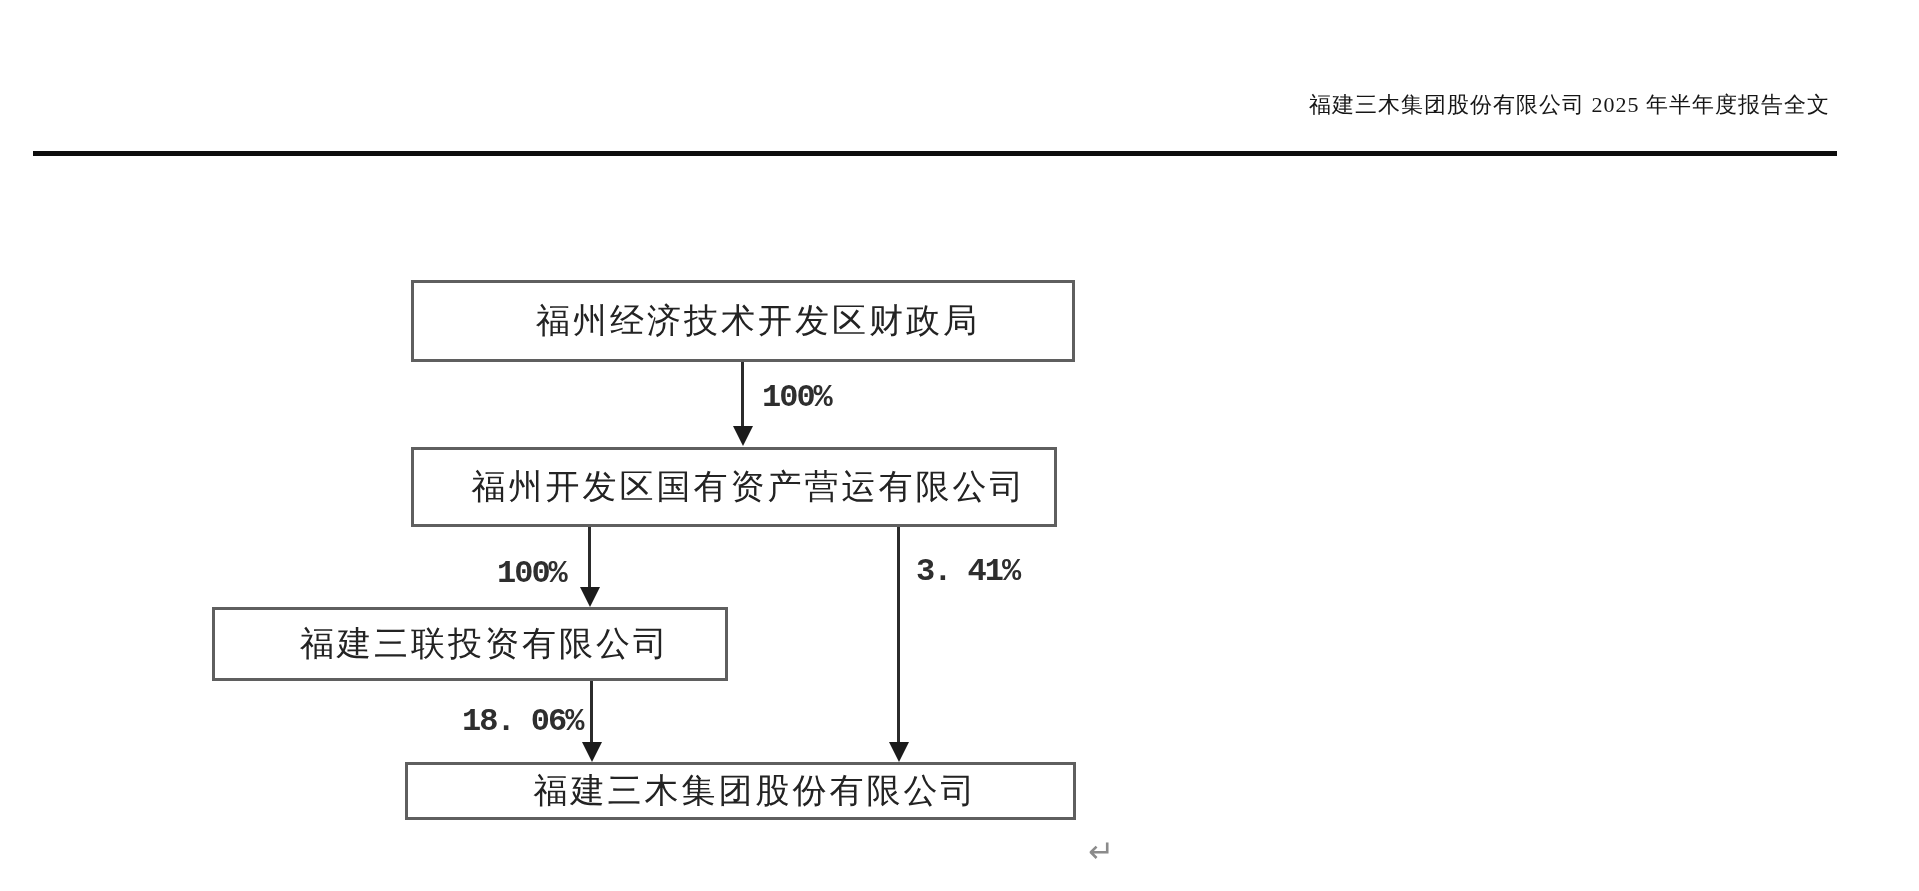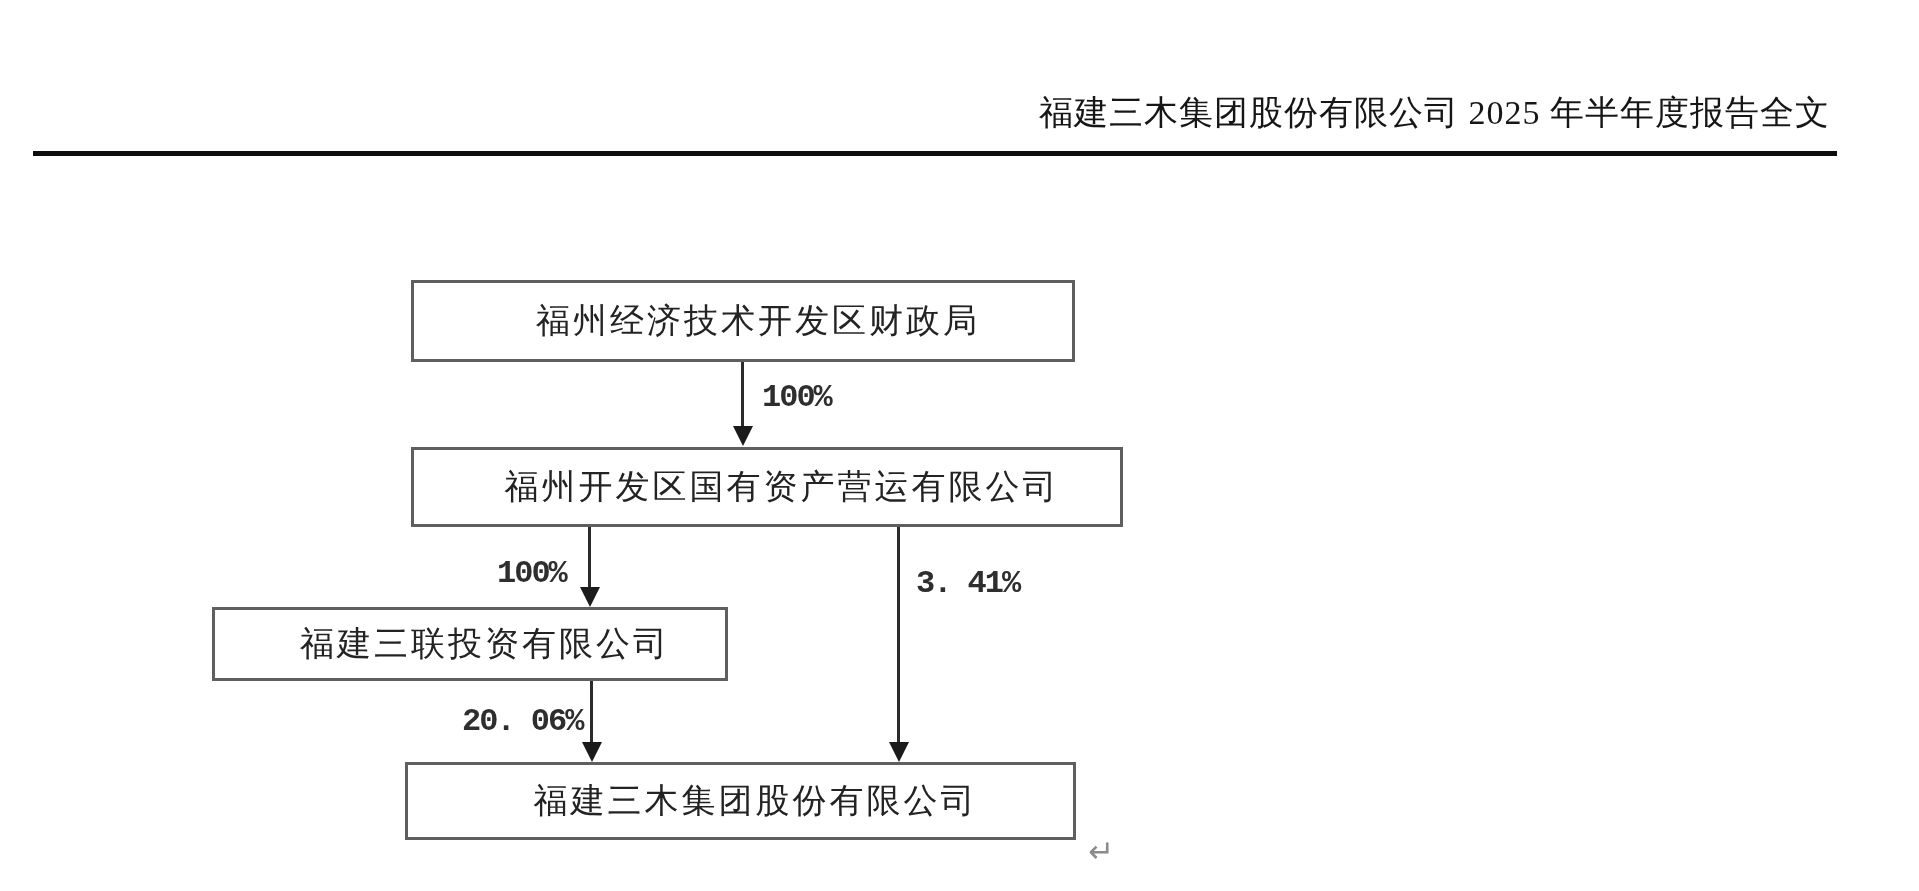--- a/index.html
+++ b/index.html
@@ -7,21 +7,21 @@
     position:relative;
     width:1919px;height:891px;
     overflow:hidden;
     font-family:"Liberation Serif","DejaVu Serif",serif;
     color:#1f1f1f;
   }
   
   .page-header{
     position:absolute;
     top:90px;right:89px;
-    font-size:34px;
+    font-size:22px;
     letter-spacing:1px;
     color:#161616;
     white-space:nowrap;
   }
   .header-rule{
     position:absolute;
     left:33px;top:151px;
     width:1804px;height:5px;
     background:#0d0d0d;
   }
@@ -32,23 +32,23 @@
     border:3px solid #5f5f5f;
     background:#ffffff;
     display:flex;align-items:center;justify-content:center;
     font-size:34px;
     letter-spacing:3px;
     color:#232323;
     white-space:nowrap;
     padding-left:30px;
   }
   .box-1{left:411px;top:280px;width:664px;height:82px;}
-  .box-2{left:411px;top:447px;width:712px;height:80px;}
+  .box-2{left:411px;top:447px;width:646px;height:80px;}
   .box-3{left:212px;top:607px;width:516px;height:74px;}
-  .box-4{left:405px;top:762px;width:671px;height:78px;}
+  .box-4{left:405px;top:762px;width:671px;height:58px;}
   
   .vline{
     position:absolute;
     width:3px;
     background:#2b2b2b;
   }
   .line-a{left:741px;top:362px;height:64px;}
   .line-b{left:588px;top:527px;height:60px;}
   .line-c{left:897px;top:527px;height:215px;}
   .line-d{left:590px;top:681px;height:61px;}
@@ -68,21 +68,21 @@
     position:absolute;
     font-family:Liberation Mono, monospace;
     font-weight:700;
     font-size:32px;
     letter-spacing:-2px;
     color:#2e2e2e;
     white-space:nowrap;
   }
   .pct-a{left:762px;top:379px;}
   .pct-b{left:497px;top:555px;}
-  .pct-c{left:916px;top:553px;margin-top:12px;}
+  .pct-c{left:916px;top:553px;}
   .pct-d{left:462px;top:703px;}
   
   .para-mark{
     position:absolute;
     left:1088px;top:833px;
     font-family:"DejaVu Sans","DejaVu Sans Mono",sans-serif;
     font-size:31px;
     color:#8b8b8b;
   }
 </style>
@@ -106,16 +106,16 @@
   <div class="vline line-b"></div>
   <div class="arrowhead head-b"></div>
   <div class="pct pct-b">100%</div>
 
   <div class="vline line-c"></div>
   <div class="arrowhead head-c"></div>
   <div class="pct pct-c">3. 41%</div>
 
   <div class="vline line-d"></div>
   <div class="arrowhead head-d"></div>
-  <div class="pct pct-d">20. 06%</div>
+  <div class="pct pct-d">18. 06%</div>
 
   <div class="para-mark">↵</div>
 </div>
 
 </body></html>

